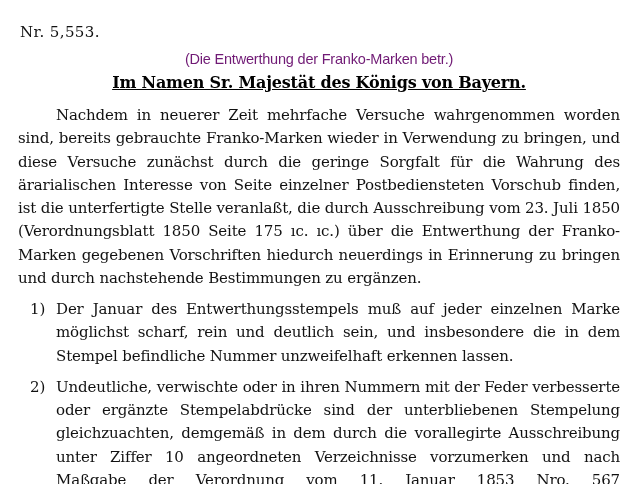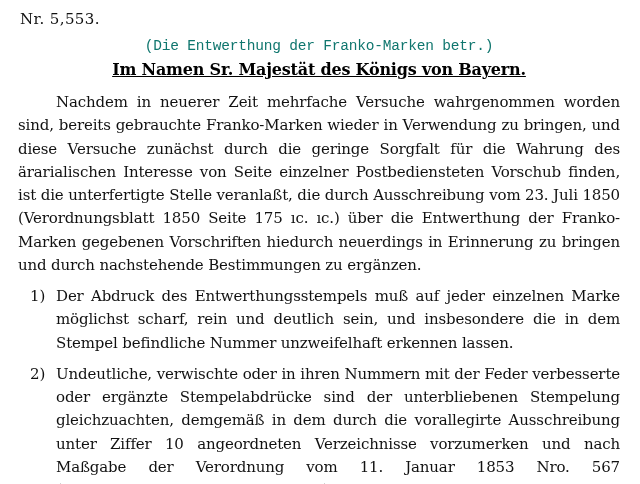--- a/index.html
+++ b/index.html
@@ -12,36 +12,36 @@
     height: 484px;
     font-family: "DejaVu Serif", serif;
     color: #1a1a1a;
     overflow: hidden;
   }
   .page {
     position: relative;
     width: 640px;
     height: 484px;
     box-sizing: border-box;
-    padding: 8px 20px 0 18px;
+    padding: 21px 20px 0 18px;
   }
   .doc-number {
     font-family: "DejaVu Serif", serif;
     font-size: 15px;
     letter-spacing: 0.4px;
     margin: 2px 0 10px 2px;
     color: #111;
   }
   .subtitle {
     text-align: center;
     font-size: 14.5px;
-    font-family: Liberation Mono, monospace;
+    font-family: Liberation Sans, sans-serif;
     letter-spacing: -0.2px;
     margin: 0 0 6px 0;
-    color: #0f766e;
+    color: #701a75;
   }
   .headline {
     text-align: center;
     font-size: 16px;
     font-weight: bold;
     font-family: "DejaVu Serif", serif;
     letter-spacing: -0.2px;
     margin: 0 0 12px 0;
     color: #000;
     text-decoration: underline;
@@ -94,21 +94,21 @@
 
   <div class="subtitle">(Die Entwerthung der Franko-Marken betr.)</div>
 
   <div class="headline">Im Namen Sr. Majestät des Königs von Bayern.</div>
 
   <p class="body-par indent">Nachdem in neuerer Zeit mehrfache Versuche wahrgenommen worden sind, bereits gebrauchte Franko-Marken wieder in Verwendung zu bringen, und diese Versuche zunächst durch die geringe Sorgfalt für die Wahrung des ärarialischen Interesse von Seite einzelner Postbediensteten Vorschub finden, ist die unterfertigte Stelle veranlaßt, die durch Ausschreibung vom 23. Juli 1850 (Verordnungsblatt 1850 Seite 175 ıc. ıc.) über die Entwerthung der Franko-Marken gegebenen Vorschriften hiedurch neuerdings in Erinnerung zu bringen und durch nachstehende Bestimmungen zu ergänzen.</p>
 
   <ol class="items">
     <li>
       <span class="marker">1)</span>
-      <span class="item-text">Der Abdruck des Entwerthungsstempels muß auf jeder einzelnen Marke möglichst scharf, rein und deutlich sein, und insbesondere die in dem Stempel befindliche Nummer unzweifelhaft erkennen lassen.</span>
+      <span class="item-text">Der Januar des Entwerthungsstempels muß auf jeder einzelnen Marke möglichst scharf, rein und deutlich sein, und insbesondere die in dem Stempel befindliche Nummer unzweifelhaft erkennen lassen.</span>
     </li>
     <li>
       <span class="marker">2)</span>
       <span class="item-text">Undeutliche, verwischte oder in ihren Nummern mit der Feder verbesserte oder ergänzte Stempelabdrücke sind der unterbliebenen Stempelung gleichzuachten, demgemäß in dem durch die vorallegirte Ausschreibung unter Ziffer 10 angeordneten Verzeichnisse vorzumerken und nach Maßgabe der Verordnung vom 11. Januar 1853 Nro. 567 (Verordnungsblatt 1853 Seite 11 ıc.) für jeden einzelnen Fall mit der Strafe von 1 fl. 30 kr. zu beahnden. Gleiches gilt in Ansehung jener Stempel-Abdrücke, durch welche die Marke so mit Schwärze überdeckt ist, daß sowohl die Prägung der Marke als auch die Nummer des Stempels unkenntlich wird.</span>
     </li>
   </ol>
 
 </div>
 
 </body></html>

